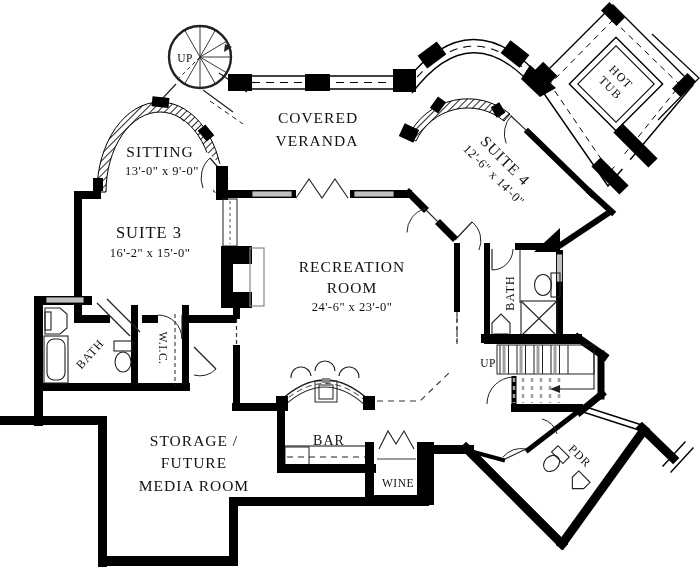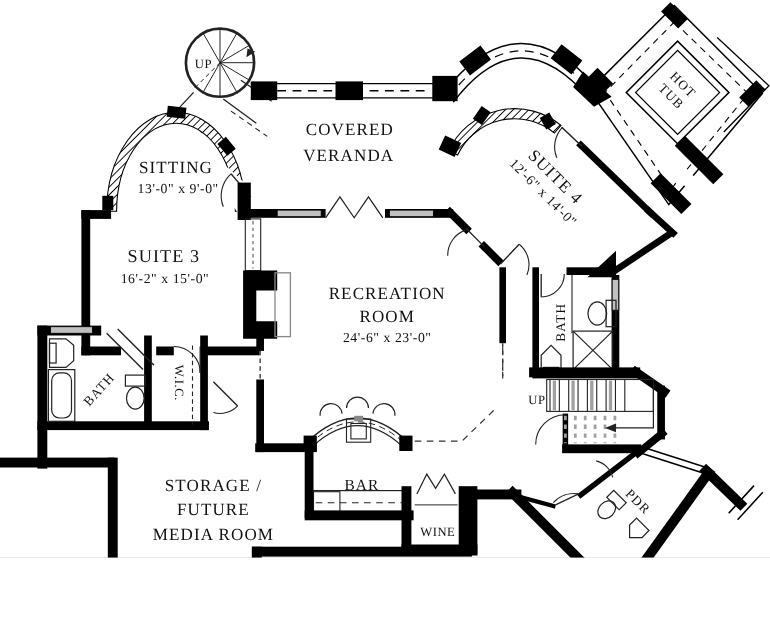--- a/index.html
+++ b/index.html
@@ -1,16 +1,16 @@
 <!DOCTYPE html>
 <html><head>
 <meta charset="utf-8">
 <style>
   html,body{margin:0;padding:0;background:#fff;}
-  .page{width:700px;height:507px;position:relative;background:#a3a3a3;overflow:hidden;}
+  .page{width:700px;height:569px;position:relative;background:#a3a3a3;overflow:hidden;}
   svg{display:block;}
   text{font-family:"Liberation Serif","DejaVu Serif",serif;fill:#111;}
   .room-name{font-size:15.5px;letter-spacing:1px;}
   .room-name-lg{font-size:16.5px;letter-spacing:1px;}
   .room-dims{font-size:12.5px;letter-spacing:0.5px;}
   .small-label{font-size:12px;letter-spacing:1px;}
   .tiny-label{font-size:11.5px;letter-spacing:0.5px;}
   .mid{text-anchor:middle;}
 </style>
 </head>

